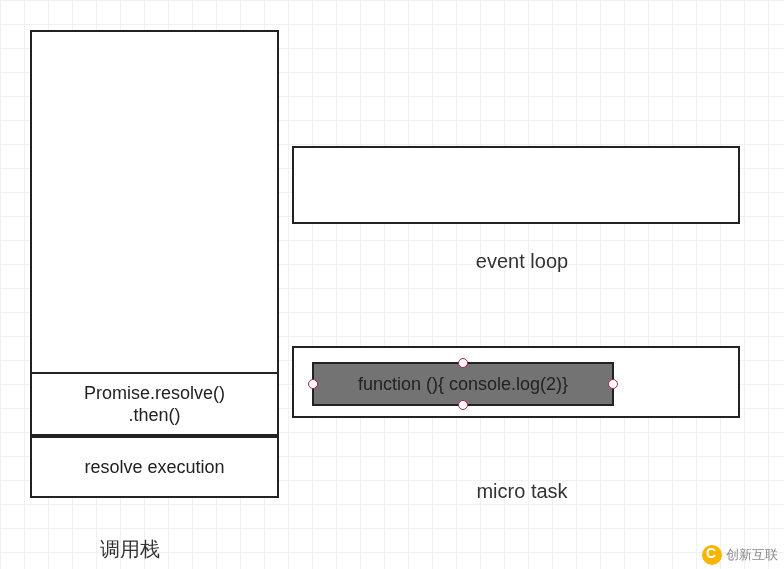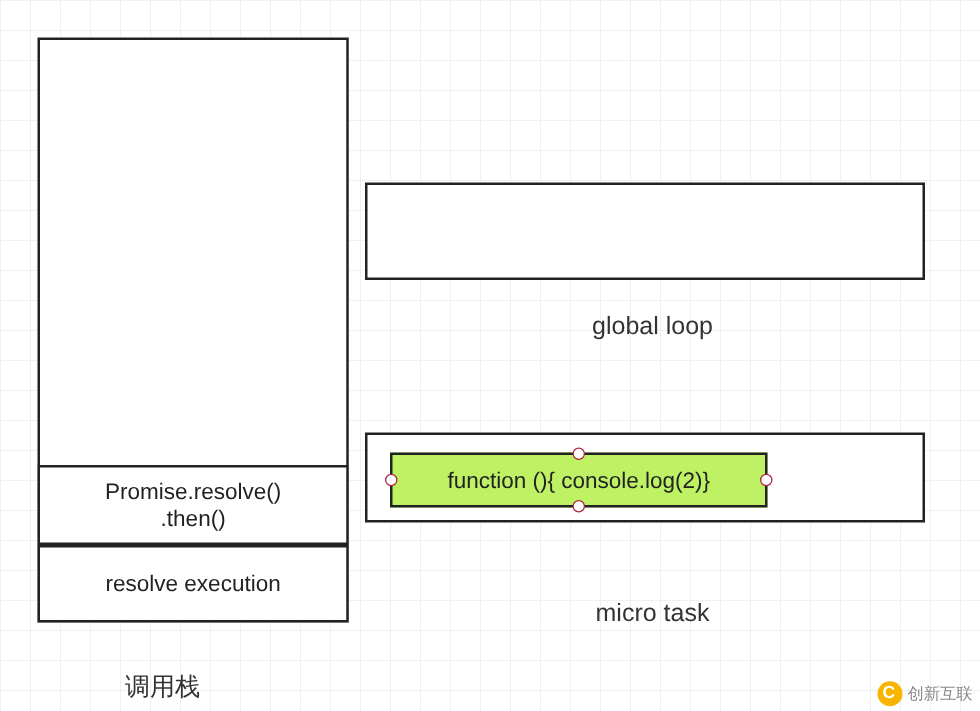--- a/index.html
+++ b/index.html
@@ -57,21 +57,21 @@
     left: 292px; top: 346px;
     width: 448px; height: 72px;
   }
 
   
   .micro-item {
     position: absolute;
     left: 18px; top: 14px;
     width: 302px; height: 44px;
     border: 2px solid #222;
-    background: #bef264;
+    background: #737373;
     display: flex;
     align-items: center;
     justify-content: center;
     font-size: 18px;
   }
   .handle {
     position: absolute;
     width: 10px; height: 10px;
     border: 1.5px solid #b02040;
     background: #fff;
@@ -127,21 +127,21 @@
       <span style="white-space:pre-line;">Promise.resolve()
 .then()</span>
     </div>
     <div class="frame frame0">
       <span>resolve execution</span>
     </div>
   </div>
   <div class="label label-stack">调用栈</div>
 
   <div class="box eventloop-box"></div>
-  <div class="label label-eventloop">global loop</div>
+  <div class="label label-eventloop">event loop</div>
 
   <div class="box microtask-box">
     <div class="micro-item">
       <span>function (){ console.log(2)}</span>
       <span class="handle h-top"></span>
       <span class="handle h-bottom"></span>
       <span class="handle h-left"></span>
       <span class="handle h-right"></span>
     </div>
   </div>

